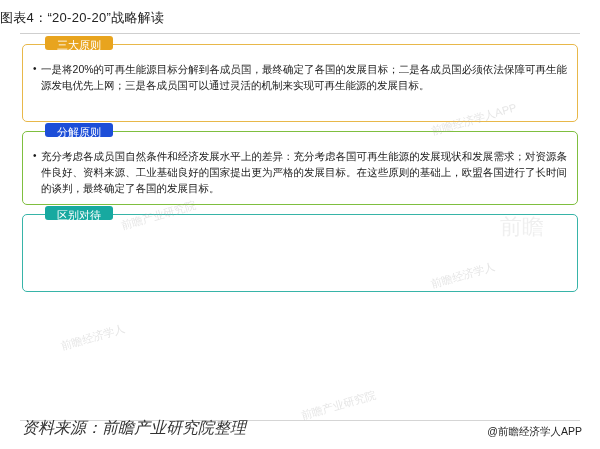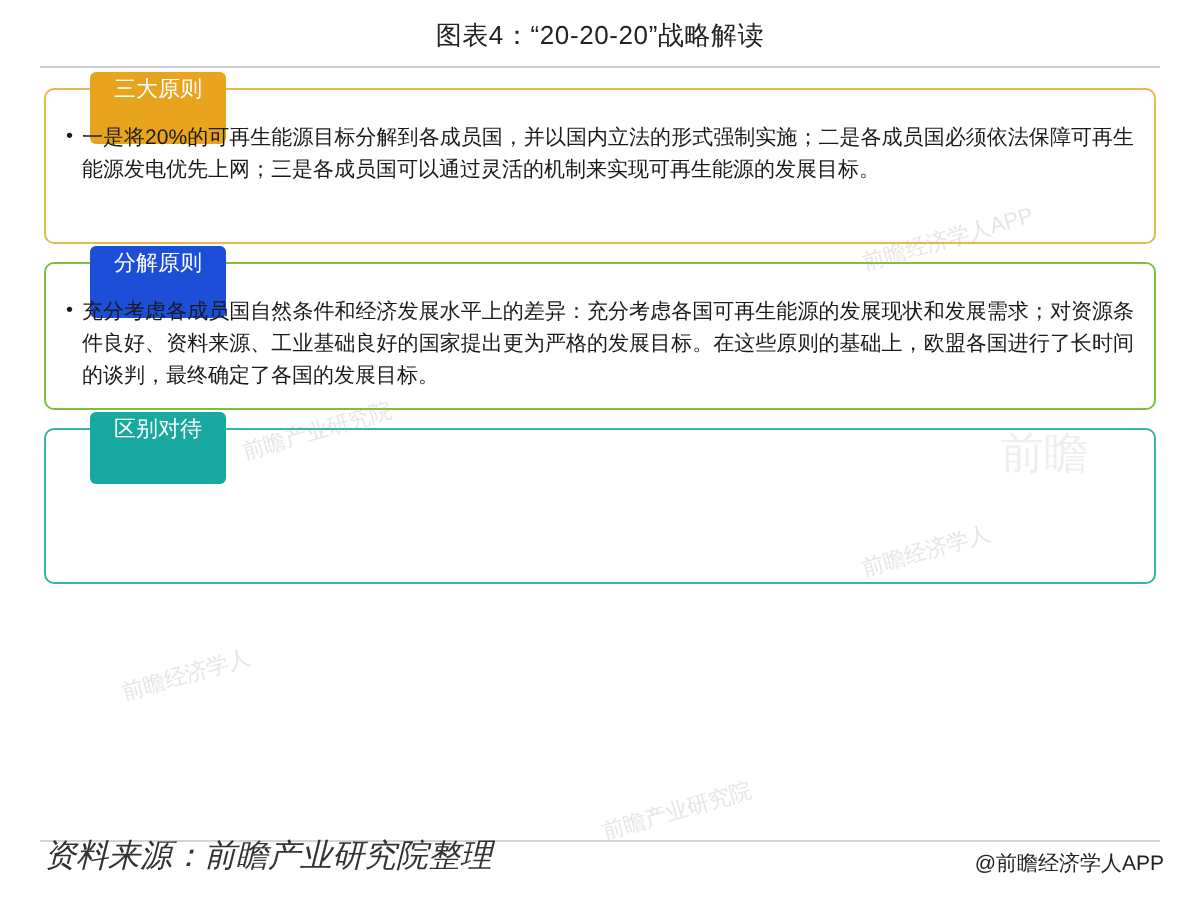--- a/index.html
+++ b/index.html
@@ -14,21 +14,20 @@
     position: relative;
     overflow: hidden;
   }
   .page {
     position: relative;
     width: 600px;
     height: 449px;
     box-sizing: border-box;
   }
   .title {
-    text-align: center;
     font-size: 13px;
     color: #222;
     padding-top: 9px;
     padding-bottom: 6px;
     letter-spacing: 0.3px;
     font-weight: normal;
   }
   .title-rule {
     width: 560px;
     height: 1px;
@@ -53,21 +52,21 @@
   .block.b3 { border-color: #37b4a8; min-height: 78px; text-decoration: underline; }
   .block.b4 { border-color: #3f7fd0; min-height: 78px; }
 
   .tag {
     position: absolute;
     top: -9px;
     left: 22px;
     color: #ffffff;
     font-size: 11px;
     line-height: 18px;
-    height: 36px;
+    height: 14px;
     padding: 0 12px;
     border-radius: 3px;
     white-space: nowrap;
   }
   .tag.t1 { background: #e8a41e; }
   .tag.t2 { background: #1d4ed8; }
   .tag.t3 { background: #17a9a0; }
   .tag.t4 { background: #2f6fc4; }
 
   .body-text {
@@ -133,21 +132,21 @@
 
 <div class="page">
 
   <div class="title">图表4：“20-20-20”战略解读</div>
   <div class="title-rule"></div>
 
   <div class="blocks">
 
     <div class="block b1">
       <span class="tag t1">三大原则</span>
-      <p class="body-text">一是将20%的可再生能源目标分解到各成员国，并以国内立法的形式强制实施；二是各成员国必须依法保障可再生能源发电优先上网；三是各成员国可以通过灵活的机制来实现可再生能源的发展目标。</p>
+      <p class="body-text">一是将20%的可再生能源目标分解到各成员国，最终确定了各国的发展目标；二是各成员国必须依法保障可再生能源发电优先上网；三是各成员国可以通过灵活的机制来实现可再生能源的发展目标。</p>
     </div>
 
     <div class="block b2">
       <span class="tag t2">分解原则</span>
       <p class="body-text">充分考虑各成员国自然条件和经济发展水平上的差异：充分考虑各国可再生能源的发展现状和发展需求；对资源条件良好、资料来源、工业基础良好的国家提出更为严格的发展目标。在这些原则的基础上，欧盟各国进行了长时间的谈判，最终确定了各国的发展目标。</p>
     </div>
 
     <div class="block b3">
       <span class="tag t3">区别对待</span>
     </div>

